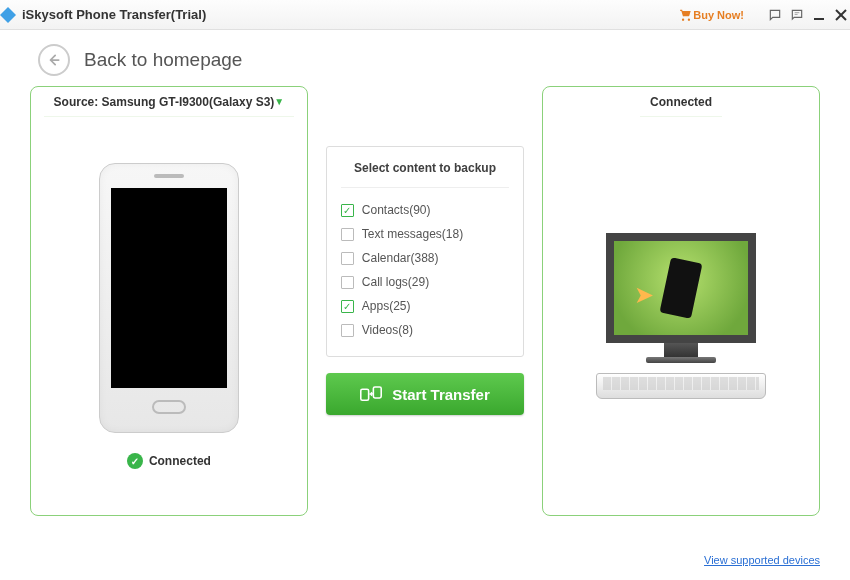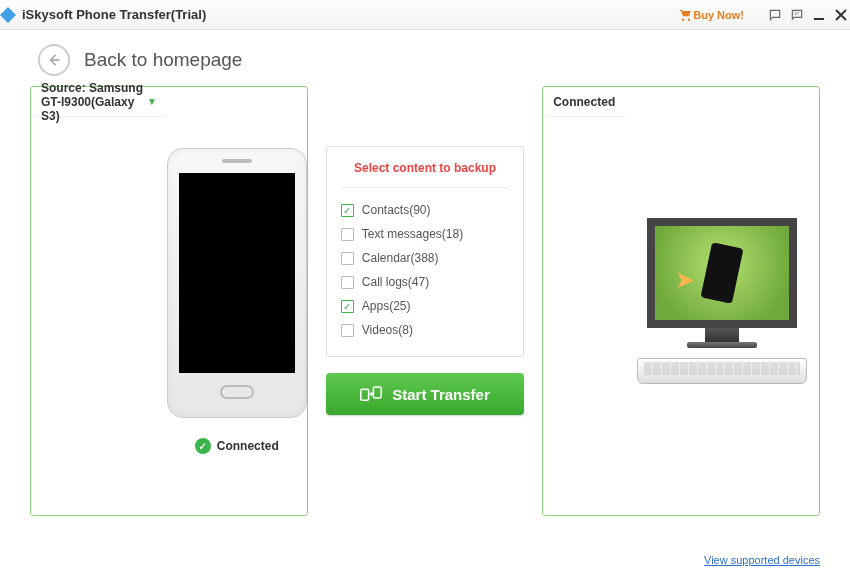--- a/index.html
+++ b/index.html
@@ -7,35 +7,35 @@
 .window { background: #fff; width: 850px; height: 580px; display: flex; flex-direction: column; }
 .titlebar { height: 30px; background: linear-gradient(#fdfdfd,#f3f3f3); border-bottom: 1px solid #e0e0e0; display: flex; align-items: center; padding: 0 0; font-size: 13px; font-weight: 600; color: #333; }
 .titlebar .logo { width: 16px; height: 16px; margin-right: 6px; }
 .titlebar .spacer { flex: 1; }
 .titlebar .buy { color: #e67e22; font-size: 11px; font-weight: 600; margin-right: 18px; display: flex; align-items: center; cursor: pointer; }
 .titlebar .winbtn { width: 18px; height: 18px; margin-left: 4px; display: flex; align-items: center; justify-content: center; color: #555; cursor: pointer; }
 .header { padding: 14px 38px 10px; display: flex; align-items: center; color: #555; }
 .back-circle { width: 32px; height: 32px; border: 2px solid #ccc; border-radius: 50%; display: flex; align-items: center; justify-content: center; margin-right: 14px; cursor: pointer; }
 .back-title { font-size: 19px; color: #555; }
 .main { flex: 1; display: flex; gap: 18px; padding: 0 30px 10px; }
-.col { border: 1px solid #8bd17a; border-radius: 3px; background: #fff; display: flex; flex-direction: row; }
+.col { border: 1px solid #8bd17a; border-radius: 8px; background: #fff; display: flex; flex-direction: column; align-items: center; }
 .col-left { width: 280px; height: 430px; }
 .col-right { width: 280px; height: 430px; }
 .col-head { height: 30px; padding: 0 10px; font-size: 12px; font-weight: 600; color: #333; display: flex; align-items: center; border-bottom: 1px solid #eef7ea; }
 .col-head .dd { margin-left: auto; color: #39b54a; font-size: 10px; cursor: pointer; }
 .phone-area { flex: 1; display: flex; flex-direction: column; align-items: center; justify-content: center; gap: 20px; }
 .phone { width: 140px; height: 270px; border-radius: 16px; background: linear-gradient(#f7f7f7,#e7e7e7); border: 1px solid #ccc; position: relative; box-shadow: inset 0 0 8px rgba(0,0,0,0.05); display: flex; flex-direction: column; align-items: center; }
 .phone .screen { width: 116px; height: 200px; background: #000; margin-top: 24px; }
 .phone .speaker { position: absolute; top: 10px; left: 50%; transform: translateX(-50%); width: 30px; height: 4px; background: #bbb; border-radius: 2px; }
 .phone .homebtn { width: 34px; height: 14px; border: 2px solid #bbb; border-radius: 8px; margin-top: 12px; }
 .connected { display: flex; align-items: center; gap: 6px; font-size: 12px; font-weight: 600; color: #333; }
 .connected .ok { width: 16px; height: 16px; border-radius: 50%; background: #39b54a; display: flex; align-items: center; justify-content: center; color: #fff; font-size: 10px; }
 .middle { width: 200px; display: flex; flex-direction: column; gap: 16px; margin-top: 60px; }
 .content-box { border: 1px solid #ddd; border-radius: 3px; padding: 14px 14px; }
-.content-title { text-align: center; font-size: 12px; font-weight: 600; color: #ef4444; padding-bottom: 12px; border-bottom: 1px solid #eee; margin-bottom: 10px; }
+.content-title { text-align: center; font-size: 12px; font-weight: 600; color: #404040; padding-bottom: 12px; border-bottom: 1px solid #eee; margin-bottom: 10px; }
 .chk-row { display: flex; align-items: center; gap: 8px; font-size: 12px; color: #555; height: 24px; cursor: pointer; }
 .chk { width: 13px; height: 13px; border: 1px solid #bbb; border-radius: 1px; display: flex; align-items: center; justify-content: center; font-size: 10px; color: #39b54a; }
 .chk.checked { border-color: #39b54a; }
 .start-btn { height: 42px; border-radius: 4px; background: linear-gradient(#5ec94e,#3aa82e); color: #fff; display: flex; align-items: center; justify-content: center; gap: 10px; font-size: 15px; font-weight: 600; cursor: pointer; box-shadow: 0 1px 2px rgba(0,0,0,0.2); }
 .pc-area { flex: 1; display: flex; align-items: center; justify-content: center; }
 .monitor { width: 180px; display: flex; flex-direction: column; align-items: center; }
 .monitor .screenbox { width: 150px; height: 110px; background: #111; border: 8px solid #444; position: relative; }
 .monitor .screenbg { position: absolute; inset: 0; background: radial-gradient(circle at 50% 40%, #b5e06e 0%, #6fa83c 80%); display: flex; align-items: center; justify-content: center; }
 .monitor .mini-phone { width: 32px; height: 56px; background: #111; border-radius: 4px; transform: rotate(12deg); position: relative; }
 .monitor .arrow { position: absolute; left: 20px; top: 40px; color: #ffb84d; font-size: 24px; }
@@ -125,21 +125,21 @@
             <div class="chk-row">
               <div class="chk"></div>
               <span>Text messages(18)</span>
             </div>
             <div class="chk-row">
               <div class="chk"></div>
               <span>Calendar(388)</span>
             </div>
             <div class="chk-row">
               <div class="chk"></div>
-              <span>Call logs(47)</span>
+              <span>Call logs(29)</span>
             </div>
             <div class="chk-row">
               <div class="chk checked">✓</div>
               <span>Apps(25)</span>
             </div>
             <div class="chk-row">
               <div class="chk"></div>
               <span>Videos(8)</span>
             </div>
           </div>

